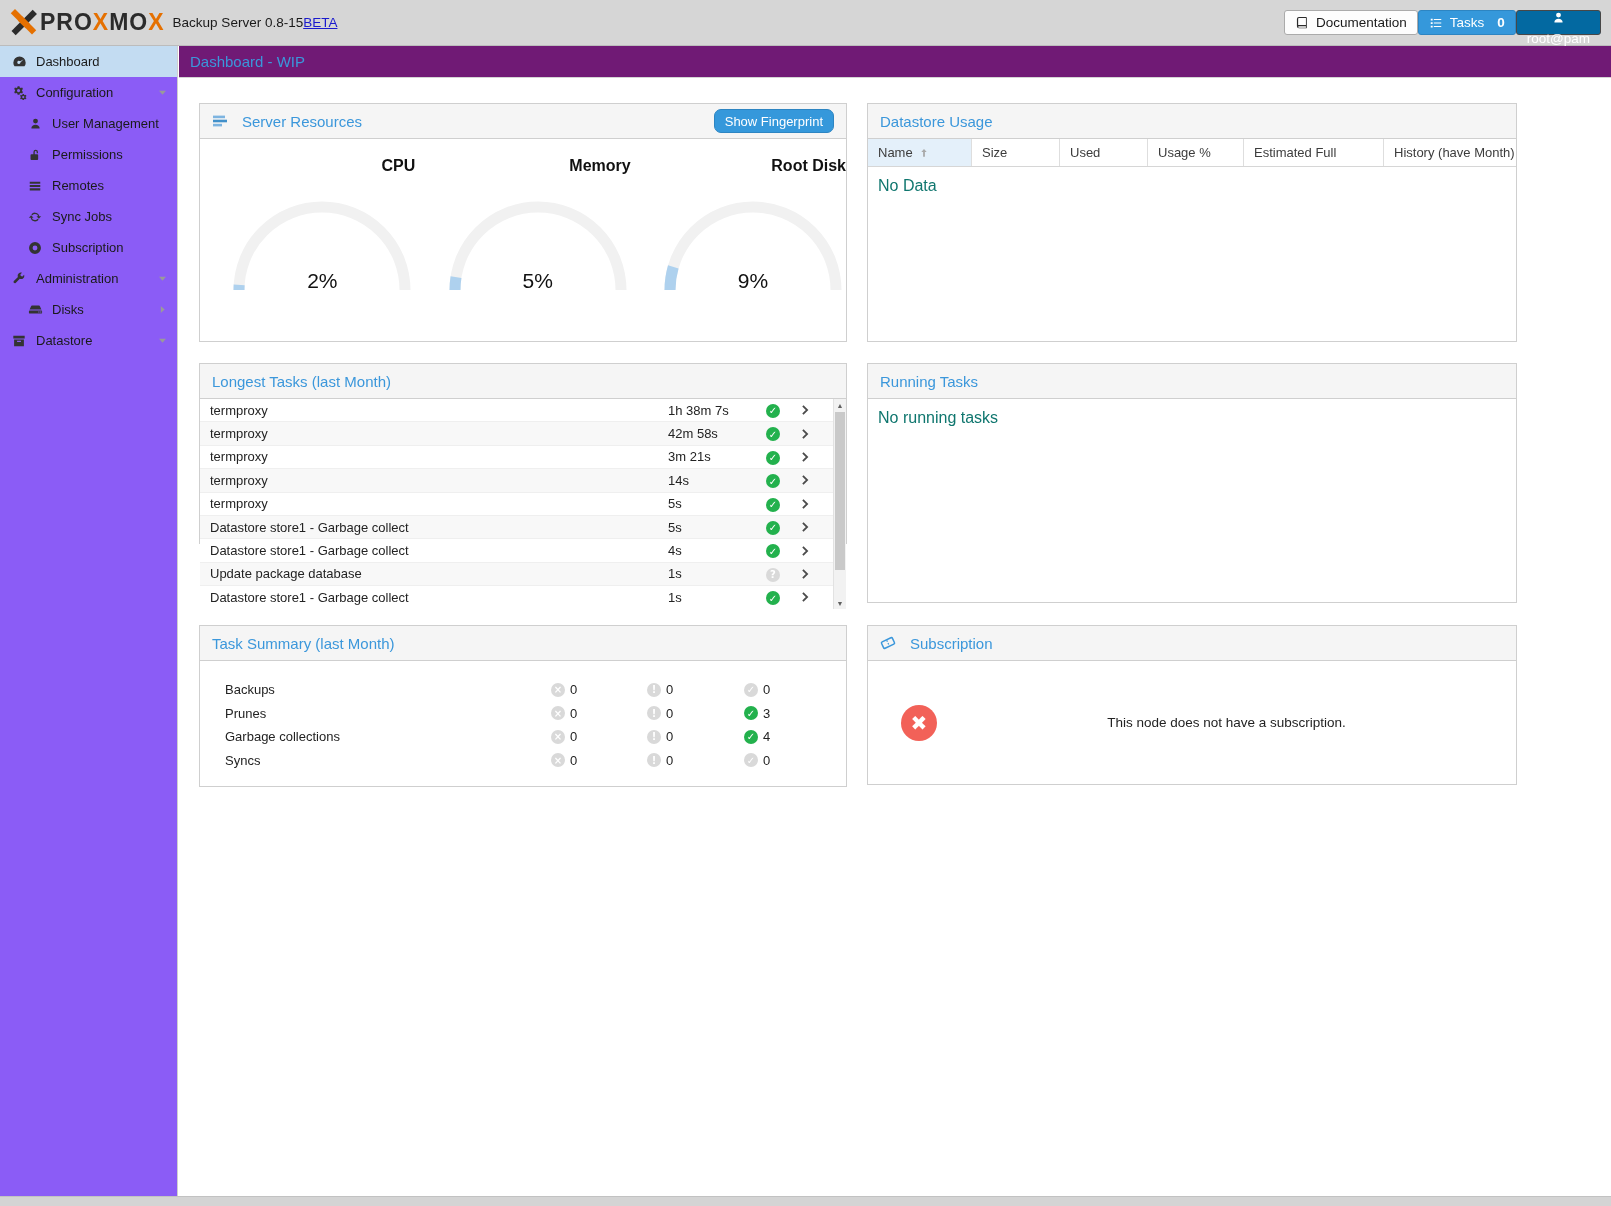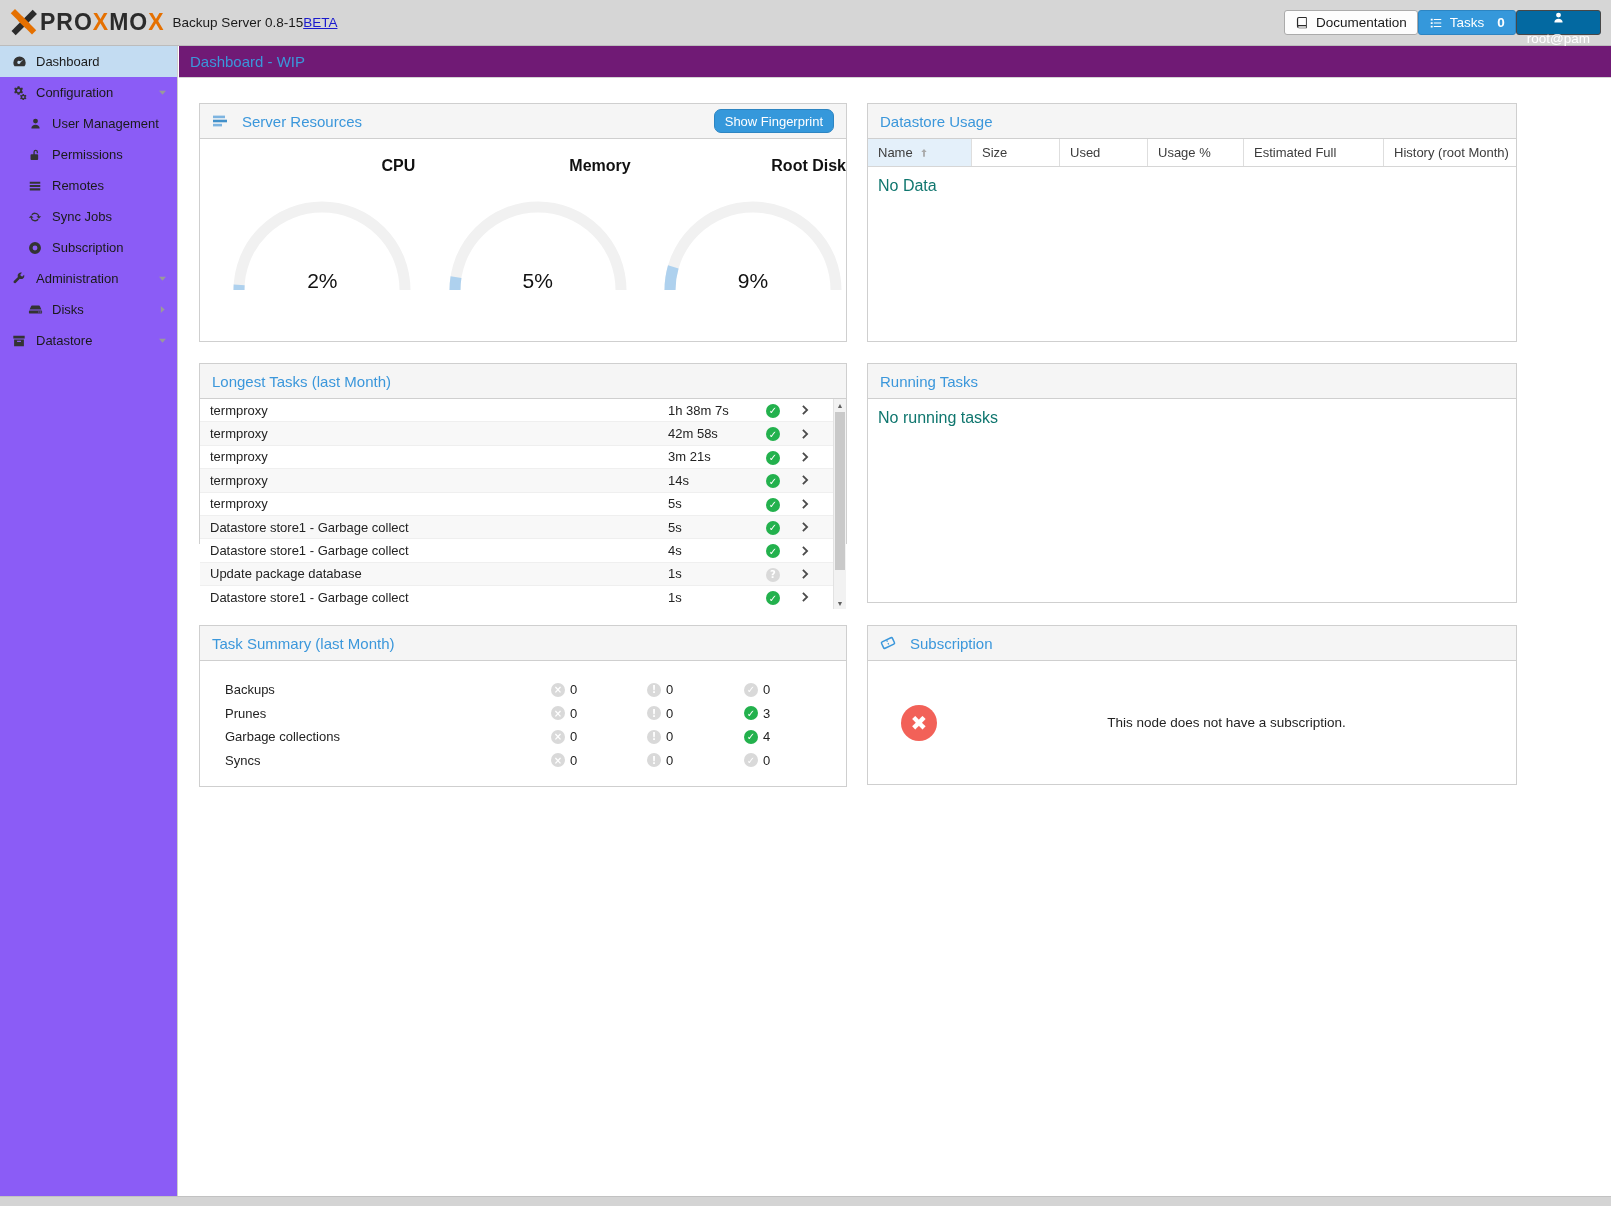--- a/index.html
+++ b/index.html
@@ -369,21 +369,21 @@
         <div class="ds-col" style="width: 88px;">
           <span>Used</span>
         </div>
         <div class="ds-col" style="width: 96px;">
           <span>Usage %</span>
         </div>
         <div class="ds-col" style="width: 140px;">
           <span>Estimated Full</span>
         </div>
         <div class="ds-col" style="flex: 1 1 0%; border-right: none;">
-          <span>History (root Month)</span>
+          <span>History (have Month)</span>
         </div>
       </div>
     <div class="empty-text">No Data</div>
   </div>
 
   <div class="panel" id="panel-longest-tasks">
     <div class="panel-header">
       <span class="panel-title">Longest Tasks (last Month)</span>
     </div>
     <div class="lt-list" id="lt-list">

